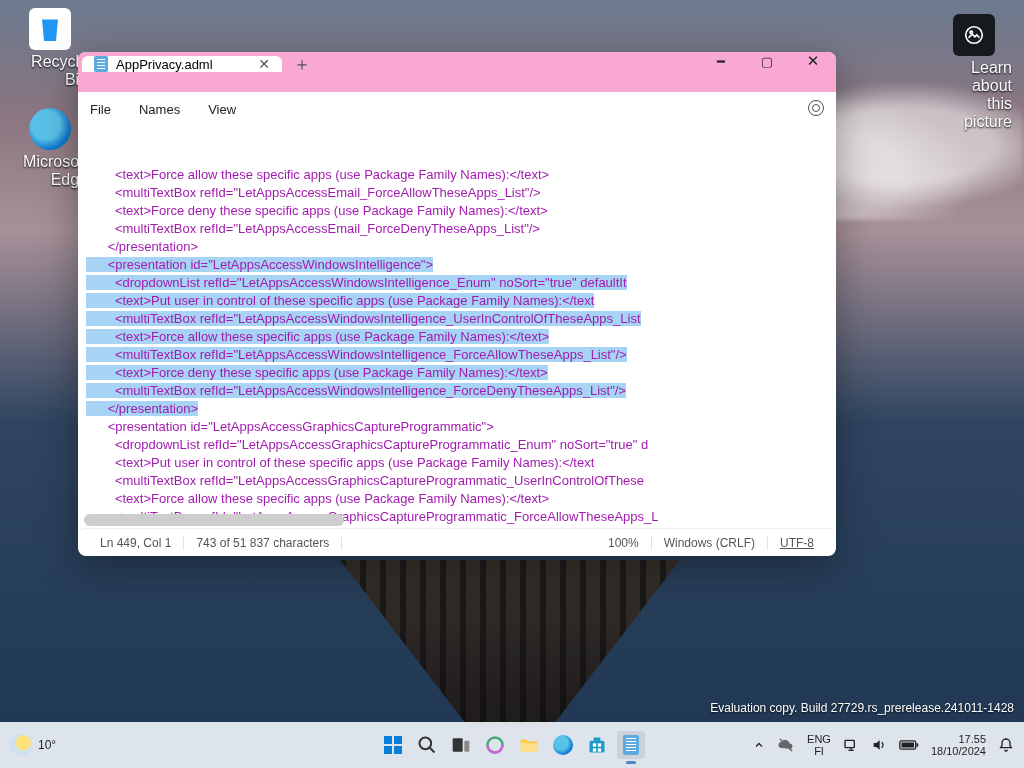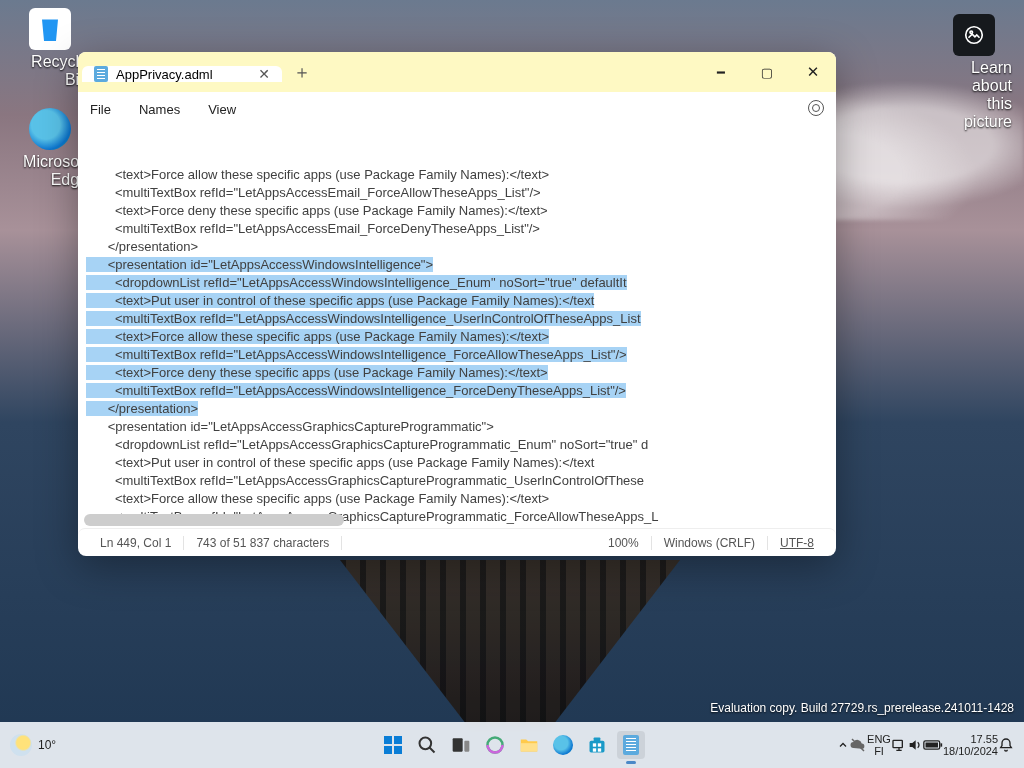--- a/index.html
+++ b/index.html
@@ -9,51 +9,51 @@
   .pier { position:absolute; left:340px; top:560px; width:340px; height:168px; background:linear-gradient(180deg,#3a2e23 0%,#1e1712 100%); clip-path:polygon(0 0,100% 0,62% 100%,38% 100%); opacity:.85; }
   .pier::before{content:"";position:absolute;inset:0;background:repeating-linear-gradient(90deg,rgba(0,0,0,.5) 0 6px,transparent 6px 20px);}
   
   .di { position:absolute; width:76px; text-align:right; color:#fff; text-shadow:0 1px 2px #000; font-size:16px; }
   .di .ic { width:42px; height:42px; margin:0 auto 3px; border-radius:6px; display:flex; align-items:center; justify-content:center; }
   .recycle .ic{background:#fff;} .recycle .ic::after{content:"";width:20px;height:24px;background:#2196f3;clip-path:polygon(10% 10%,90% 10%,80% 100%,20% 100%);}
   .edge .ic{background:radial-gradient(circle at 40% 40%,#59c2e8 0 40%,#0b76d1 70%,#1cc28a 100%);border-radius:50%;}
   .learn .ic{background:#16191d;} .learn .ic svg{stroke:#fff;}
   
   .win { position:absolute; left:78px; top:52px; width:758px; height:504px; background:#fff; border-radius:8px; box-shadow:0 10px 40px rgba(0,0,0,.35); display:flex; flex-direction:column; overflow:hidden; }
-  .titlebar { height:40px; display:flex; align-items:center; background:#fef9c3; }
+  .titlebar { height:40px; display:flex; align-items:flex-start; background:#f9a8d4; }
   .tab { display:flex; align-items:center; gap:8px; background:#fff; border-radius:6px 6px 0 0; margin:4px 0 0 4px; padding:0 12px; font-size:13px; min-width:200px; position:relative; }
   .tab .tico{width:14px;height:16px;background:#5caade;border-radius:2px;position:relative}
   .tab .tico::after{content:"";position:absolute;left:3px;top:3px;right:3px;bottom:3px;background:repeating-linear-gradient(#fff 0 1px,transparent 1px 3px);}
   .tab .x{margin-left:auto;color:#555;font-size:14px;line-height:1;}
   .newtab{width:40px;display:flex;align-items:center;justify-content:center;color:#555;font-size:18px;}
   .wctrl{margin-left:auto;display:flex;}
   .wbtn{width:46px;display:flex;align-items:center;justify-content:center;color:#222;font-size:13px;}
   .wbtn.close{font-size:15px;}
   .menubar{height:34px;display:flex;align-items:center;gap:28px;padding:0 12px;font-size:13px;color:#222;}
   .menubar .settings{margin-left:auto;color:#555;}
   .gear{width:16px;height:16px;border:1.4px solid #555;border-radius:50%;position:relative;display:inline-block}
   .gear::before{content:"";position:absolute;inset:3px;border:1.2px solid #555;border-radius:50%;}
-  .editor{flex:1;overflow:hidden;position:relative;font-family:Consolas,"Courier New",monospace;font-size:13px;line-height:18px;color:#404040;padding:4px 0 0 8px;white-space:pre;}
+  .editor{flex:1;overflow:hidden;position:relative;font-family:Consolas,"Courier New",monospace;font-size:13px;line-height:18px;color:#a21caf;padding:4px 0 0 8px;white-space:pre;}
   .editor .line{padding-left:0;}
   .sel{background:#a7d3f5;}
   .scroll-h{position:absolute;left:6px;right:6px;bottom:2px;height:12px;}
   .scroll-h .thumb{position:absolute;left:0;width:260px;height:12px;background:#cdcdcd;border-radius:6px;}
   .status{height:28px;display:flex;align-items:center;gap:0;font-size:12px;color:#555;border-top:1px solid #eee;padding:0 10px;border-radius:7px;}
   .status .seg{padding:0 12px;border-right:1px solid #e3e3e3;}
   .status .seg:last-child{border-right:none;text-decoration:underline;}
   .status .grow{flex:1;}
   
   .taskbar{position:absolute;left:0;right:0;bottom:0;height:46px;background:rgba(239,243,248,.92);backdrop-filter:blur(4px);display:flex;align-items:center;padding:0 10px;}
   .tb-center{position:absolute;left:50%;transform:translateX(-50%);display:flex;gap:6px;}
   .tb-ico{width:28px;height:28px;border-radius:4px;display:flex;align-items:center;justify-content:center;font-size:16px;}
   .tb-ico.active{background:rgba(0,0,0,.08);position:relative}
   .tb-ico.active::after{content:"";position:absolute;bottom:-5px;left:9px;right:9px;height:3px;background:#4a88c7;border-radius:2px;}
   .weather{display:flex;align-items:center;gap:6px;font-size:12px;color:#222;}
   .weather .wic{width:22px;height:22px;border-radius:50%;background:radial-gradient(circle at 60% 40%,#ffe27a 0 35%,#cfe1ef 45%);}
-  .tray{margin-left:auto;display:flex;align-items:center;font-size:11px;color:#222;}
+  .tray{margin-left:auto;display:flex;align-items:center;gap:12px;font-size:11px;color:#222;}
   .tray .lang{line-height:12px;text-align:center;}
   .tray .clk{line-height:12px;text-align:right;}
   .tray svg{display:block}
   
   .wm{position:absolute;right:10px;bottom:52px;color:#fff;text-align:right;font-size:12px;line-height:15px;text-shadow:0 1px 2px rgba(0,0,0,.8);}
   
   .clouds{position:absolute;right:0;top:70px;width:300px;height:150px;background:radial-gradient(ellipse at 60% 50%,rgba(255,255,255,.55) 0 35%,transparent 60%),radial-gradient(ellipse at 30% 70%,rgba(255,255,255,.4) 0 30%,transparent 55%);filter:blur(2px);}
 </style>
 </head>
 <body>

